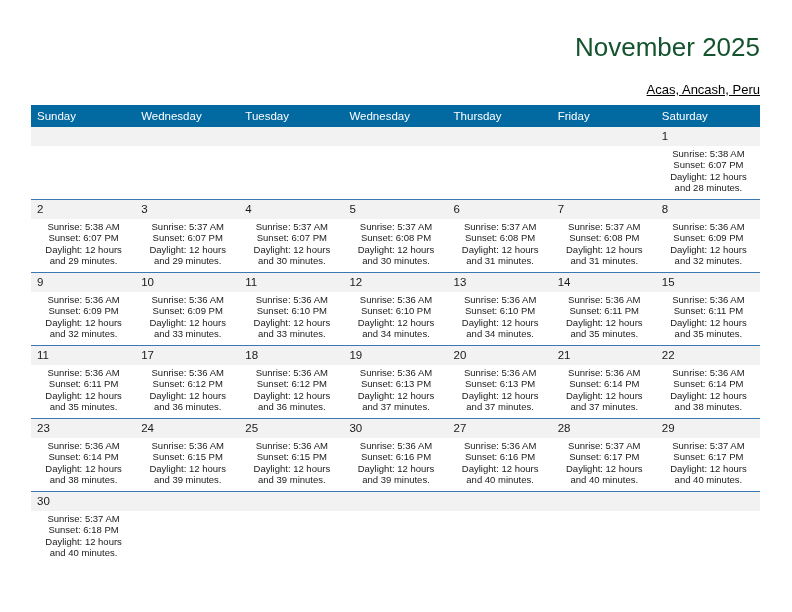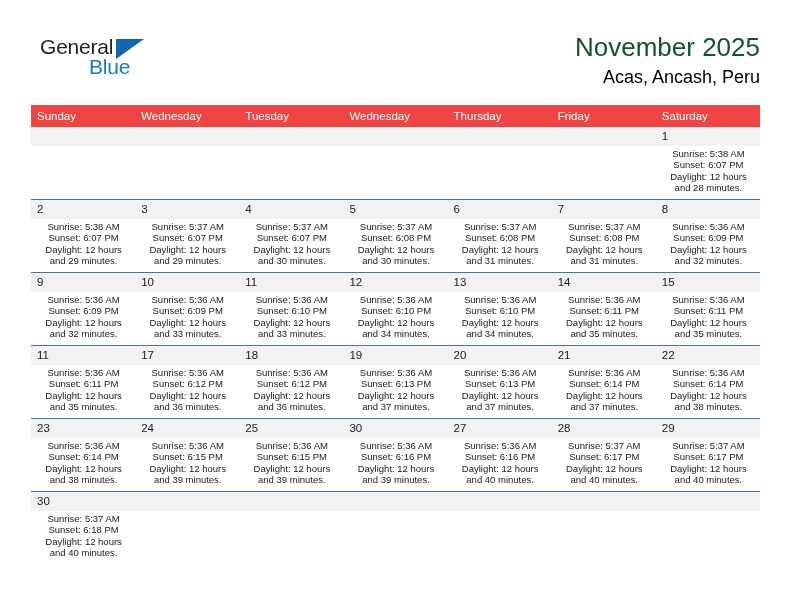--- a/index.html
+++ b/index.html
@@ -70,38 +70,39 @@
     text-align: right;
   }
   .cal-title {
     font-size: 26px;
     line-height: 34px;
     color: #14532d;
     font-weight: normal;
     white-space: nowrap;
   }
   .cal-subtitle {
-    font-size: 18px;
+    font-size: 13px;
     line-height: 22px;
     color: #000000;
     white-space: nowrap;
-    margin-top: 2px;
+    margin-top: 15px;
+    text-decoration: underline;
   }
 
   
   .calendar {
     position: absolute;
     left: 31px;
     top: 105px;
     width: 729px;
     border-collapse: collapse;
     table-layout: fixed;
   }
   .calendar th {
-    background: #ef4444;
+    background: #0369a1;
     color: #ffffff;
     font-size: 11.5px;
     font-weight: normal;
     text-align: left;
     padding: 5px 0 5px 6px;
     height: 12px;
     border: none;
   }
   .calendar td {
     vertical-align: top;
@@ -141,25 +142,20 @@
     background: #f2f2f2;
   }
 </style>
 </head>
 <body>
 
 <div class="page">
 
   <div class="topbar">
 
-    <div class="logo">
-      <span class="logo-general">General</span>
-      <span class="logo-tri"></span>
-      <span class="logo-blue">Blue</span>
-    </div>
 
     <div class="title-block">
       <div class="cal-title">November 2025</div>
       <div class="cal-subtitle">Acas, Ancash, Peru</div>
     </div>
 
   </div>
 
   <table class="calendar">
     <thead>

